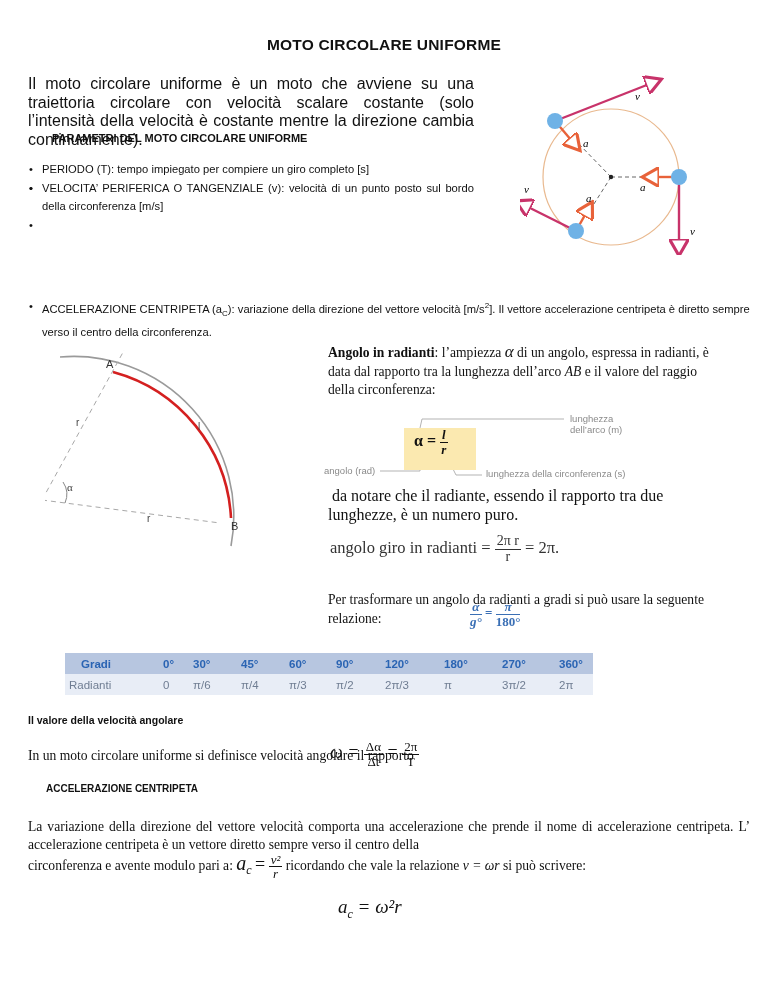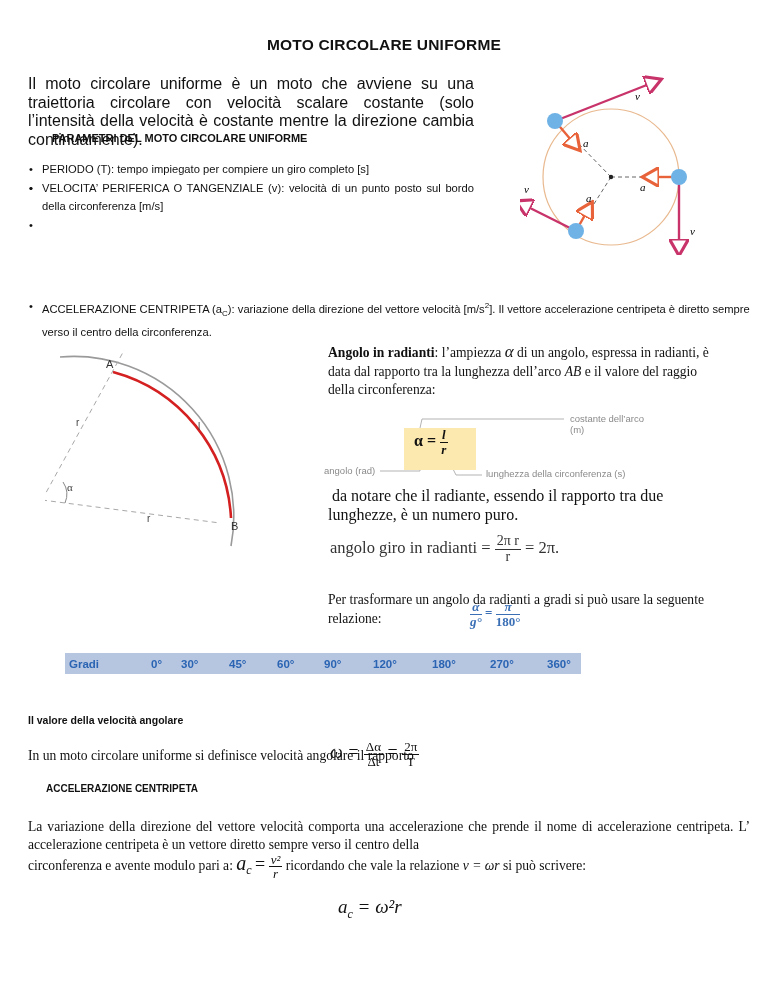--- a/index.html
+++ b/index.html
@@ -123,21 +123,21 @@
   <svg width="330" height="80" style="position:absolute;left:0;top:0">
     <polyline points="98,32 102,14 244,14" fill="none" stroke="#aaa" stroke-width="0.9"></polyline>
     <polyline points="100,58 100,66 60,66" fill="none" stroke="#aaa" stroke-width="0.9"></polyline>
     <polyline points="130,58 136,70 162,70" fill="none" stroke="#aaa" stroke-width="0.9"></polyline>
   </svg>
   <div class="yellow"></div>
   <div class="eq-main serif">
     <b>α =</b>
     <span class="frac" style="font-size:13px;font-style:italic;font-weight:bold"><span class="num">l</span><span class="den">r</span></span>
   </div>
-  <div class="lbl-small" style="left:250px;top:8px">costante dell’arco (m)</div>
+  <div class="lbl-small" style="left:250px;top:8px">lunghezza dell’arco (m)</div>
   <div class="lbl-small" style="left:4px;top:60px">angolo (rad)</div>
   <div class="lbl-small" style="left:166px;top:63px">lunghezza della circonferenza (s)</div>
 </div>
 
 <div class="abs note serif" style="text-indent:4px">da notare che il radiante, essendo il rapporto tra due lunghezze, è un numero puro.</div>
 
 <div class="abs giro serif">
   <span>angolo giro in radianti =</span>
   <span class="frac" style="font-size:14px"><span class="num">2π r</span><span class="den">r</span></span>
   <span>= 2π.</span>
@@ -146,31 +146,43 @@
 <div class="abs convert serif">Per trasformare un angolo da radianti a gradi si può usare la seguente relazione:</div>
 <div class="abs conv-frac serif">
   <span class="frac" style="font-style:italic"><span class="num">α</span><span class="den">g°</span></span>
   <span>=</span>
   <span class="frac"><span class="num" style="font-style:italic">π</span><span class="den">180°</span></span>
 </div>
 
 <table class="angles">
   <tbody>
       <tr class="hdr">
-    <td style="width:82px;padding-left:4px">Gradi</td>
+    <td style="width:82px;padding-left:16px">Gradi</td>
     <td style="width:30px">0°</td>
     <td style="width:48px">30°</td>
     <td style="width:48px">45°</td>
     <td style="width:47px">60°</td>
     <td style="width:49px">90°</td>
     <td style="width:59px">120°</td>
     <td style="width:58px">180°</td>
     <td style="width:57px">270°</td>
     <td style="width:30px;padding-right:4px">360°</td>
   </tr>
+  <tr class="val">
+    <td style="padding-left:4px">Radianti</td>
+    <td>0</td>
+    <td>π/6</td>
+    <td>π/4</td>
+    <td>π/3</td>
+    <td>π/2</td>
+    <td>2π/3</td>
+    <td>π</td>
+    <td>3π/2</td>
+    <td>2π</td>
+  </tr>
 </tbody>
   </table>
 
 <div class="abs h-vel sans">Il valore della velocità angolare</div>
 <div class="abs vel-line serif">In un moto circolare uniforme si definisce velocità angolare il rapporto</div>
 <div class="abs vel-eq serif">
   <i>ω =</i>
   <span class="frac" style="font-size:13px"><span class="num">Δα</span><span class="den">Δt</span></span>
   <span>=</span>
   <span class="frac" style="font-size:13px"><span class="num">2π</span><span class="den">T</span></span>

